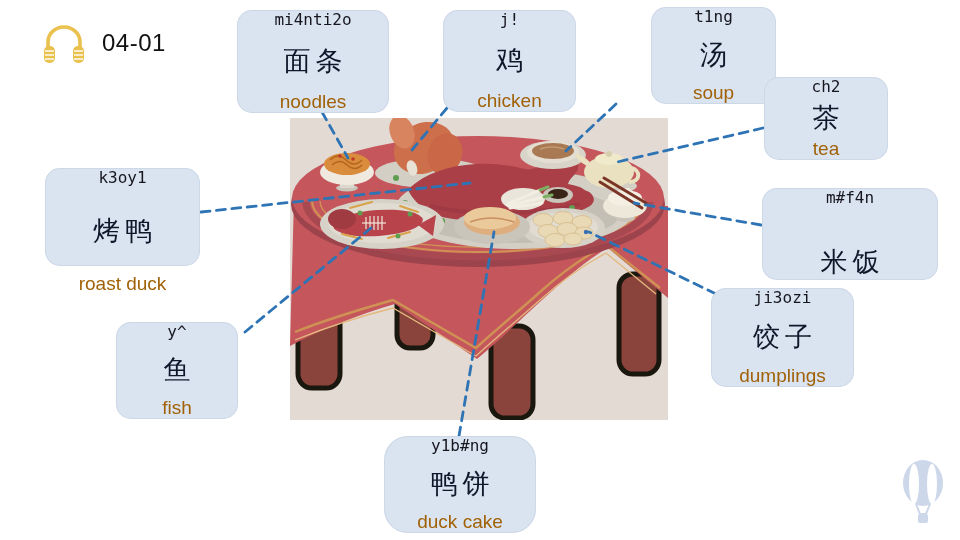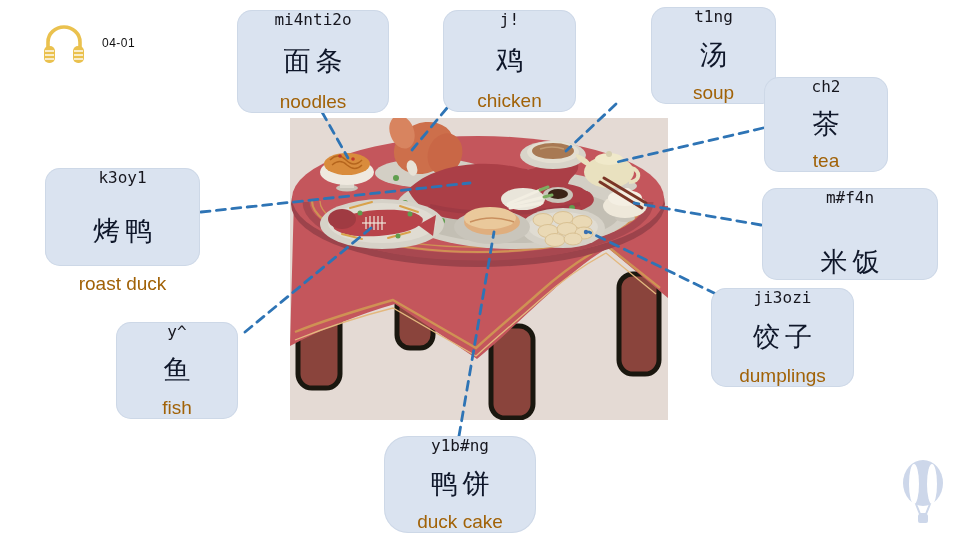--- a/index.html
+++ b/index.html
@@ -27,21 +27,21 @@
     font-family:"DejaVu Serif","Liberation Serif",serif;
     font-size:27px;color:#0f172a;line-height:1.35;letter-spacing:5px;
     margin-left:5px; 
   }
   .english{
     font-family:Liberation Sans, sans-serif;
     font-size:19px;color:#a16207;line-height:1.15;
   }
 
   .audio-badge{position:absolute;left:40px;top:20px;display:flex;align-items:center;gap:14px;}
-  .audio-label{font-size:12px;color:#111;letter-spacing:.5px;}
+  .audio-label{font-size:24px;color:#111;letter-spacing:.5px;}
 
   svg{display:block;}
   .connector-layer{position:absolute;left:0;top:0;pointer-events:none;}
   .illustration{position:absolute;left:290px;top:118px;}
   .balloon{position:absolute;left:898px;top:458px;}
 </style>
 </head>
 <body>
 
 <div class="stage">
@@ -254,21 +254,21 @@
     <div class="hanzi">鸡</div>
     <div class="english">chicken</div>
   </div>
 
   <div class="bubble" style="left:620px;top:7px;width:125px;height:97px;margin-left:31px;">
     <div class="pinyin">t1ng</div>
     <div class="hanzi">汤</div>
     <div class="english">soup</div>
   </div>
 
-  <div class="bubble" style="left:764px;top:77px;width:124px;height:95px;">
+  <div class="bubble" style="left:764px;top:77px;width:124px;height:83px;">
     <div class="pinyin">ch2</div>
     <div class="hanzi">茶</div>
     <div class="english">tea</div>
   </div>
 
   <div class="bubble" style="left:45px;top:168px;width:155px;height:98px;gap:24px;">
     <div class="pinyin">k3oy1</div>
     <div class="hanzi">烤鸭</div>
     <div class="english">roast duck</div>
   </div>

